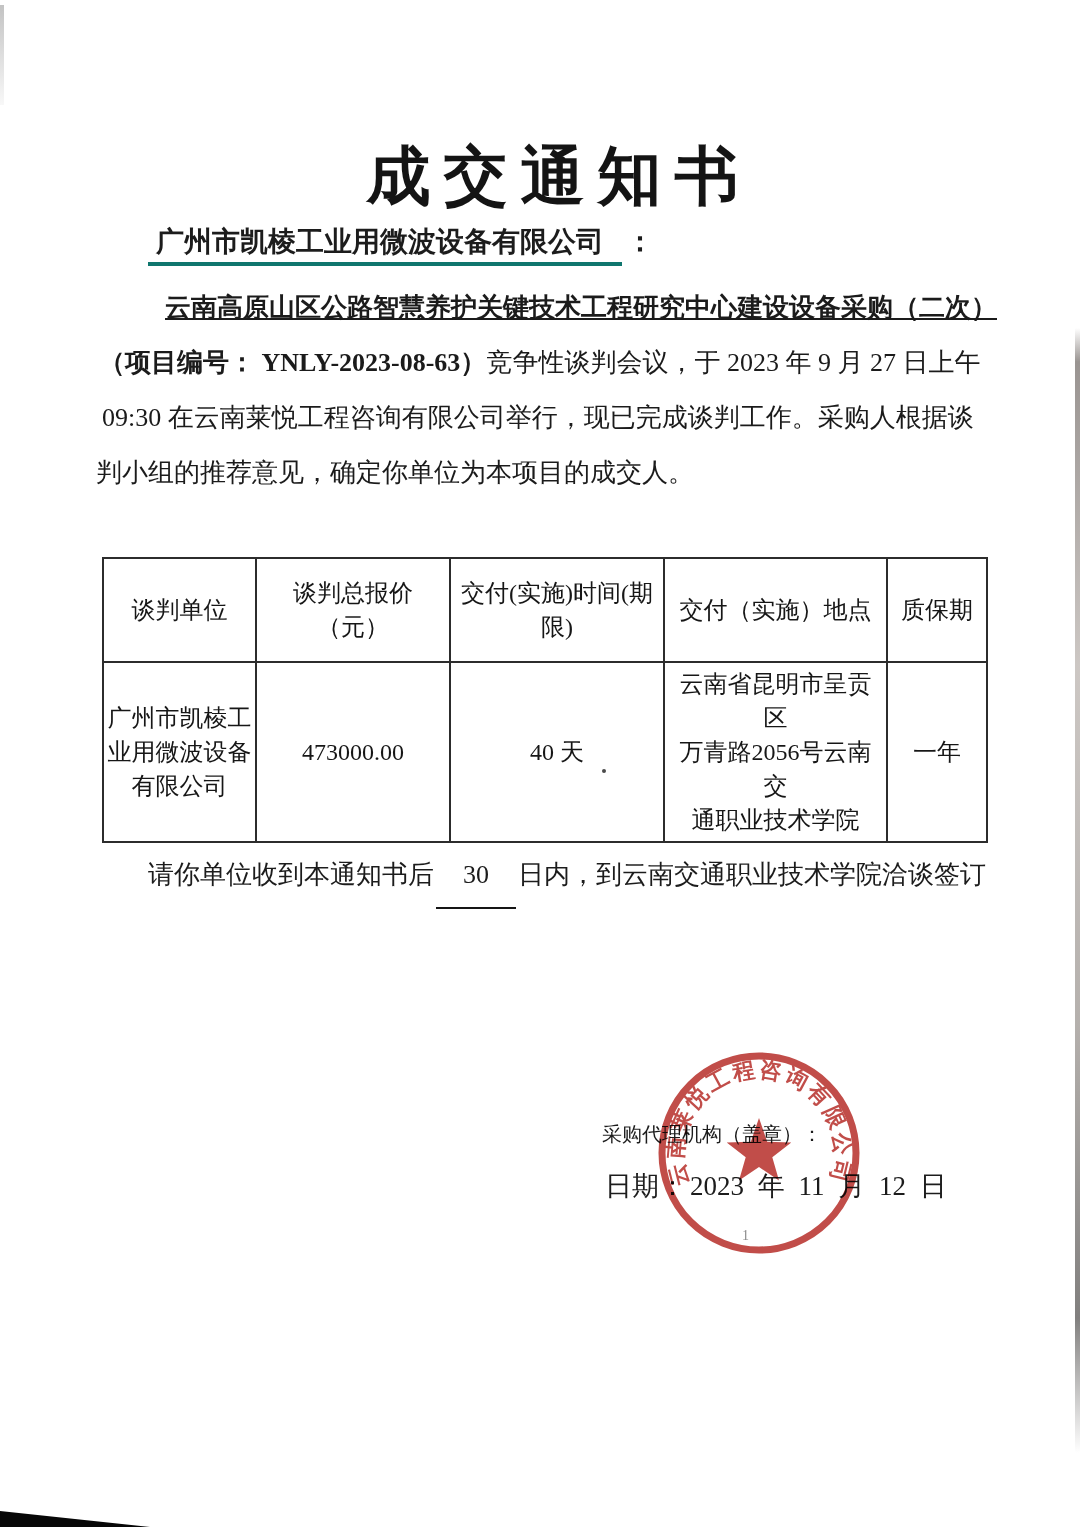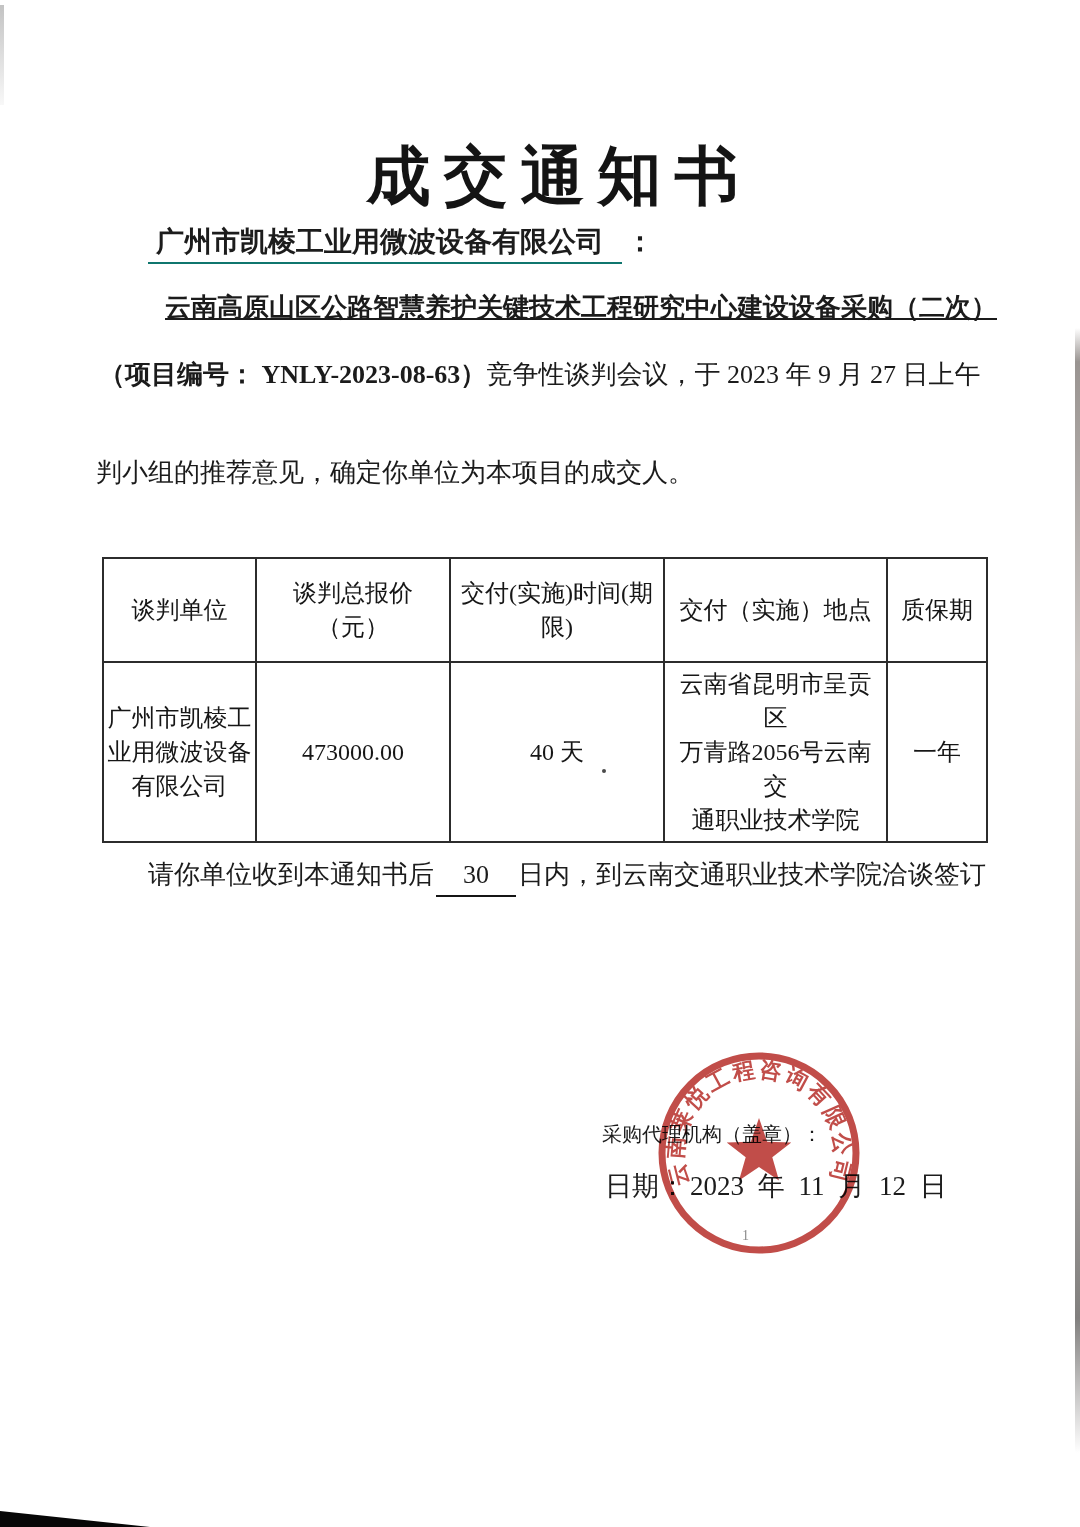--- a/index.html
+++ b/index.html
@@ -23,36 +23,36 @@
     line-height:1.15;
     margin:12px;
   }
 
   
   .salutation{
     position:absolute;top:224px;left:148px;
     font-size:28px;font-weight:700;line-height:1.3;
   }
   .salutation .company{
-    border-bottom:2px solid #0f766e;
+    border-bottom:4px solid #0f766e;
     padding:0 18px 5px 8px;
   }
   .salutation .colon{padding-left:4px;}
 
   
   .body-line{
     position:absolute;
     font-size:26px;
     line-height:1.3;
     white-space:nowrap;
     color:#1b1b1b;
   }
   .bold{font-weight:700;}
   #line1{top:291px;left:165px;font-weight:700;text-decoration:underline;}
-  #line2{top:358px;left:99px;}
+  #line2{top:346px;left:99px;}
   #line3{top:401px;left:102px;}
   #line4{top:456px;left:96px;}
 
   
   table.award-table{
     position:absolute;left:102px;top:557px;
     width:884px;
     border-collapse:collapse;
     table-layout:fixed;
     font-size:24px;
@@ -73,21 +73,21 @@
   
   .closing-1{
     position:absolute;top:857px;left:148px;
     font-size:26px;line-height:1.4;white-space:nowrap;
   }
   .closing-1 .blank{
     display:inline-block;
     min-width:76px;
     text-align:center;
     border-bottom:2px solid #151515;
-    padding:0 2px 2px 2px;
+    padding:0 2px 14px 2px;
     margin:0 2px;
   }
   .closing-2{
     position:absolute;top:911px;left:96px;
     font-size:26px;line-height:1.4;white-space:nowrap;
   }
 
   
   .sig-agency{
     position:absolute;top:1121px;left:602px;
@@ -151,20 +151,21 @@
 <div class="page">
 
   <h1 class="doc-title">成交通知书</h1>
 
   <div class="salutation">
     <span class="company">广州市凯棱工业用微波设备有限公司</span><span class="colon">：</span>
   </div>
 
   <div class="body-line" id="line1">云南高原山区公路智慧养护关键技术工程研究中心建设设备采购（二次）</div>
   <div class="body-line" id="line2"><span class="bold">（项目编号： YNLY-2023-08-63）</span><span>竞争性谈判会议，于 2023 年 9 月 27 日上午</span></div>
+  <div class="body-line" id="line3">09:30 在云南莱悦工程咨询有限公司举行，现已完成谈判工作。采购人根据谈</div>
   <div class="body-line" id="line4">判小组的推荐意见，确定你单位为本项目的成交人。</div>
 
   <table class="award-table">
     <colgroup>
       <col style="width:153px">
       <col style="width:194px">
       <col style="width:214px">
       <col style="width:223px">
       <col style="width:100px">
     </colgroup>

